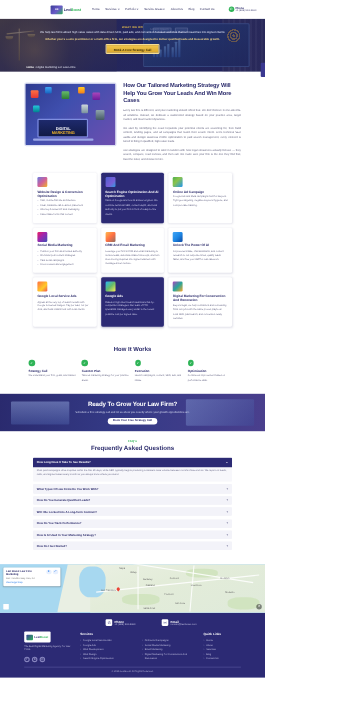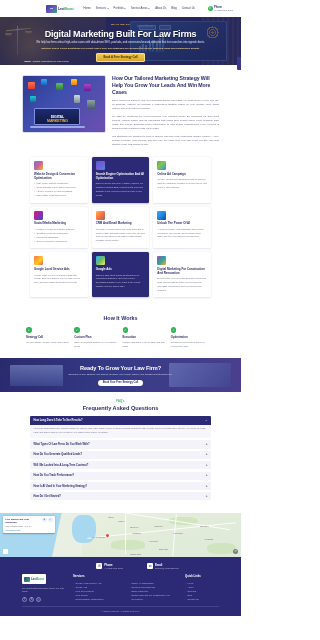--- a/index.html
+++ b/index.html
@@ -287,21 +287,20 @@
           <i style="height:52%"></i>
           <i style="height:78%"></i>
           <i style="height:88%"></i>
       </span>
       <span class="hero-card" style="left:8%;top:8%;width:18%;height:14%"></span>
       <span class="hero-card" style="left:30%;top:8%;width:12%;height:14%"></span>
     </div>
     <div class="hero-overlay"></div>
     <div class="hero-inner">
       <div class="hero-eyebrow">WHAT WE DO</div>
-      <div class="hero-h1">Digital Marketing Built For Law Firms</div>
       <div class="hero-sub">We help law firms attract high-value cases with data-driven SEO, paid ads, and conversion-focused websites that turn searches into signed clients.</div>
       <div class="hero-note">Whether you're a solo practitioner or a multi-office firm, our strategies are designed to deliver qualified leads and measurable growth.</div>
       <div class="hero-btn">Book A Free Strategy Call</div>
     </div>
     <div class="hero-breadcrumb">
       <b>Home</b> › <span>Digital Marketing For Law Firms</span>
     </div>
   </div>
 
   <div class="strategy">

